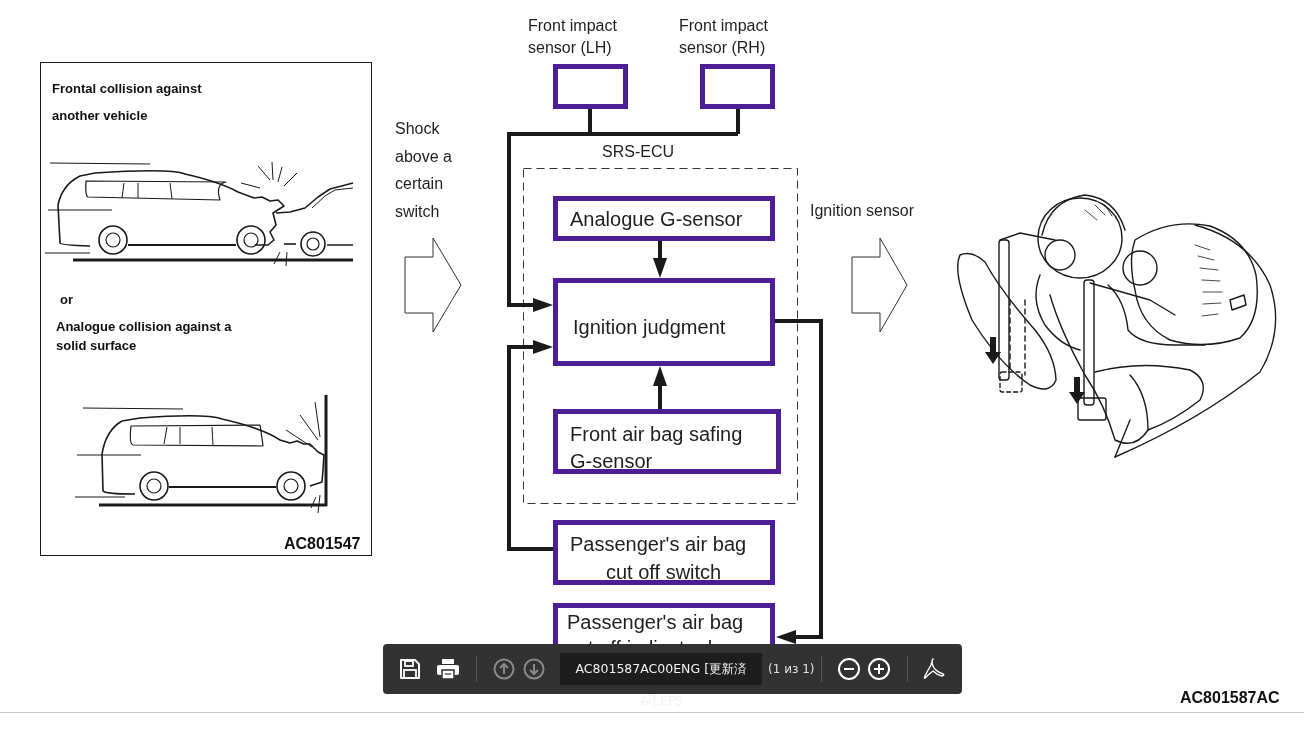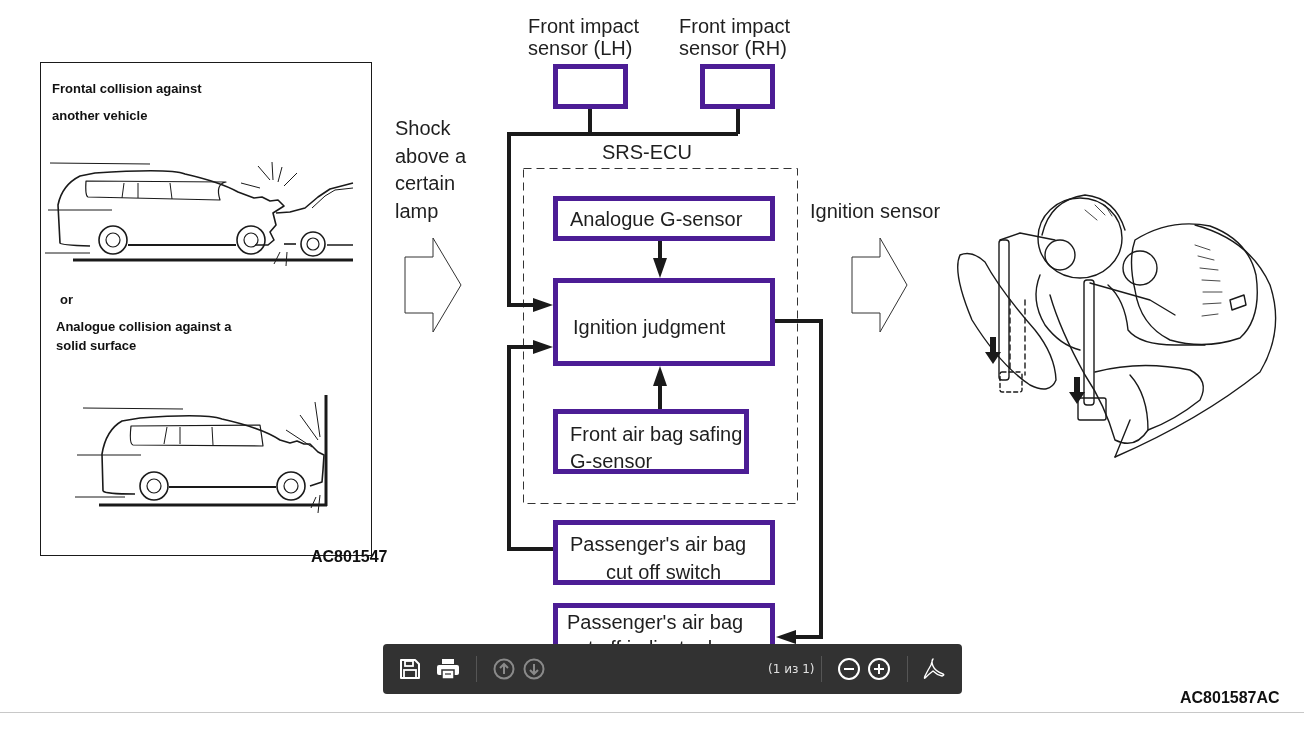--- a/index.html
+++ b/index.html
@@ -1,20 +1,20 @@
 <!DOCTYPE html>
 <html><head>
 <meta charset="utf-8">
 <style>
   html, body { margin:0; padding:0; }
   body { width:1304px; height:729px; background:#ffffff; position:relative; overflow:hidden;
          font-family:"Liberation Sans", sans-serif; color:#1a1a1a; }
   #scene { position:absolute; left:0; top:0; }
   .t { position:absolute; font-family:"Liberation Sans", sans-serif; color:#1f1f1f; white-space:nowrap; }
-  .reg { font-size:20px; line-height:22px; }
+  .reg { font-size:16px; line-height:22px; }
   .bold { font-weight:bold; font-size:13px; line-height:27px; color:#111; }
   .code { font-weight:bold; font-size:16px; color:#111; }
   .box { position:absolute; border:5px solid #4c1d95; background:#fff; box-sizing:border-box; }
   .boxtext { position:absolute; font-size:20px; line-height:27px; color:#1f1f1f; white-space:nowrap; }
   .bottom-rule { position:absolute; left:0; top:712px; width:1304px; height:1px; background:#c8c8c8; }
 
   
   #toolbar { position:absolute; left:383px; top:644px; width:579px; height:50px; background:#323232;
              border-radius:4px; }
   .tb-btn { position:absolute; top:11px; width:28px; height:28px; display:flex; align-items:center; justify-content:center; cursor:pointer; }
@@ -158,27 +158,27 @@
     <path d="M990,337 L996,337 L996,352 L1001,352 L993,364 L985,352 L990,352 Z"></path>
     <path d="M1074,377 L1080,377 L1080,392 L1085,392 L1077,404 L1069,392 L1074,392 Z"></path>
   </g>
 </svg>
 
 <div class="t bold" style="left:52px;top:75px;">Frontal collision against</div>
 <div class="t bold" style="left:52px;top:102px;">another vehicle</div>
 <div class="t bold" style="left:60px;top:286px;">or</div>
 <div class="t bold" style="left:56px;top:313px;">Analogue collision against a</div>
 <div class="t bold" style="left:56px;top:332px;">solid surface</div>
-<div class="t code" style="left:284px;top:548px;margin-left:27px;">AC801547</div>
+<div class="t code" style="left:284px;top:535px;">AC801547</div>
 
 <div class="t reg" style="left:395px;top:115px;line-height:27.5px;">
   <div>Shock</div>
   <div>above a</div>
   <div>certain</div>
-  <div>lamp</div>
+  <div>switch</div>
 </div>
 
 <div class="t reg" style="left:528px;top:15px;">
   <div>Front impact</div>
   <div>sensor (LH)</div>
 </div>
 <div class="t reg" style="left:679px;top:15px;">
   <div>Front impact</div>
   <div>sensor (RH)</div>
 </div>
@@ -188,21 +188,21 @@
 <div class="t reg" style="left:602px;top:141px;">SRS-ECU</div>
 
 <div class="box" style="left:553px;top:196px;width:222px;height:45px;">
   <div class="boxtext" style="left:12px;top:5px;">Analogue G-sensor</div>
 </div>
 
 <div class="box" style="left:553px;top:278px;width:222px;height:88px;">
   <div class="boxtext" style="left:15px;top:31px;text-align:right;">Ignition judgment</div>
 </div>
 
-<div class="box" style="left:553px;top:409px;width:196px;height:65px;">
+<div class="box" style="left:553px;top:409px;width:228px;height:65px;">
   <div class="boxtext" style="left:12px;top:7px;">Front air bag safing</div>
   <div class="boxtext" style="left:12px;top:34px;">G-sensor</div>
 </div>
 
 <div class="box" style="left:553px;top:520px;width:222px;height:65px;">
   <div class="boxtext" style="left:12px;top:6px;">Passenger's air bag</div>
   <div class="boxtext" style="left:48px;top:34px;">cut off switch</div>
 </div>
 
 <div class="box" style="left:553px;top:603px;width:222px;height:60px;overflow:hidden;">
@@ -237,20 +237,21 @@
       <circle cx="11" cy="11" r="9.5" fill="none" stroke="#8a8a8a" stroke-width="2"></circle>
       <path d="M11,16 V6 M7,10 L11,6 L15,10" fill="none" stroke="#8a8a8a" stroke-width="2"></path>
     </svg>
   </div>
   <div class="tb-btn" style="left:137px;">
     <svg width="22" height="22" viewBox="0 0 22 22">
       <circle cx="11" cy="11" r="9.5" fill="none" stroke="#8a8a8a" stroke-width="2"></circle>
       <path d="M11,6 V16 M7,12 L11,16 L15,12" fill="none" stroke="#8a8a8a" stroke-width="2"></path>
     </svg>
   </div>
+  <div id="filename">AC801587AC00ENG [更新済み].EPS</div>
   <div id="pagecount">(1 из 1)</div>
   <div class="tb-sep" style="left:438px;"></div>
   <div class="tb-btn" style="left:452px;">
     <svg width="24" height="24" viewBox="0 0 24 24">
       <circle cx="12" cy="12" r="10" fill="none" stroke="#fff" stroke-width="2"></circle>
       <line x1="7" y1="12" x2="17" y2="12" stroke="#fff" stroke-width="2"></line>
     </svg>
   </div>
   <div class="tb-btn" style="left:482px;">
     <svg width="24" height="24" viewBox="0 0 24 24">

